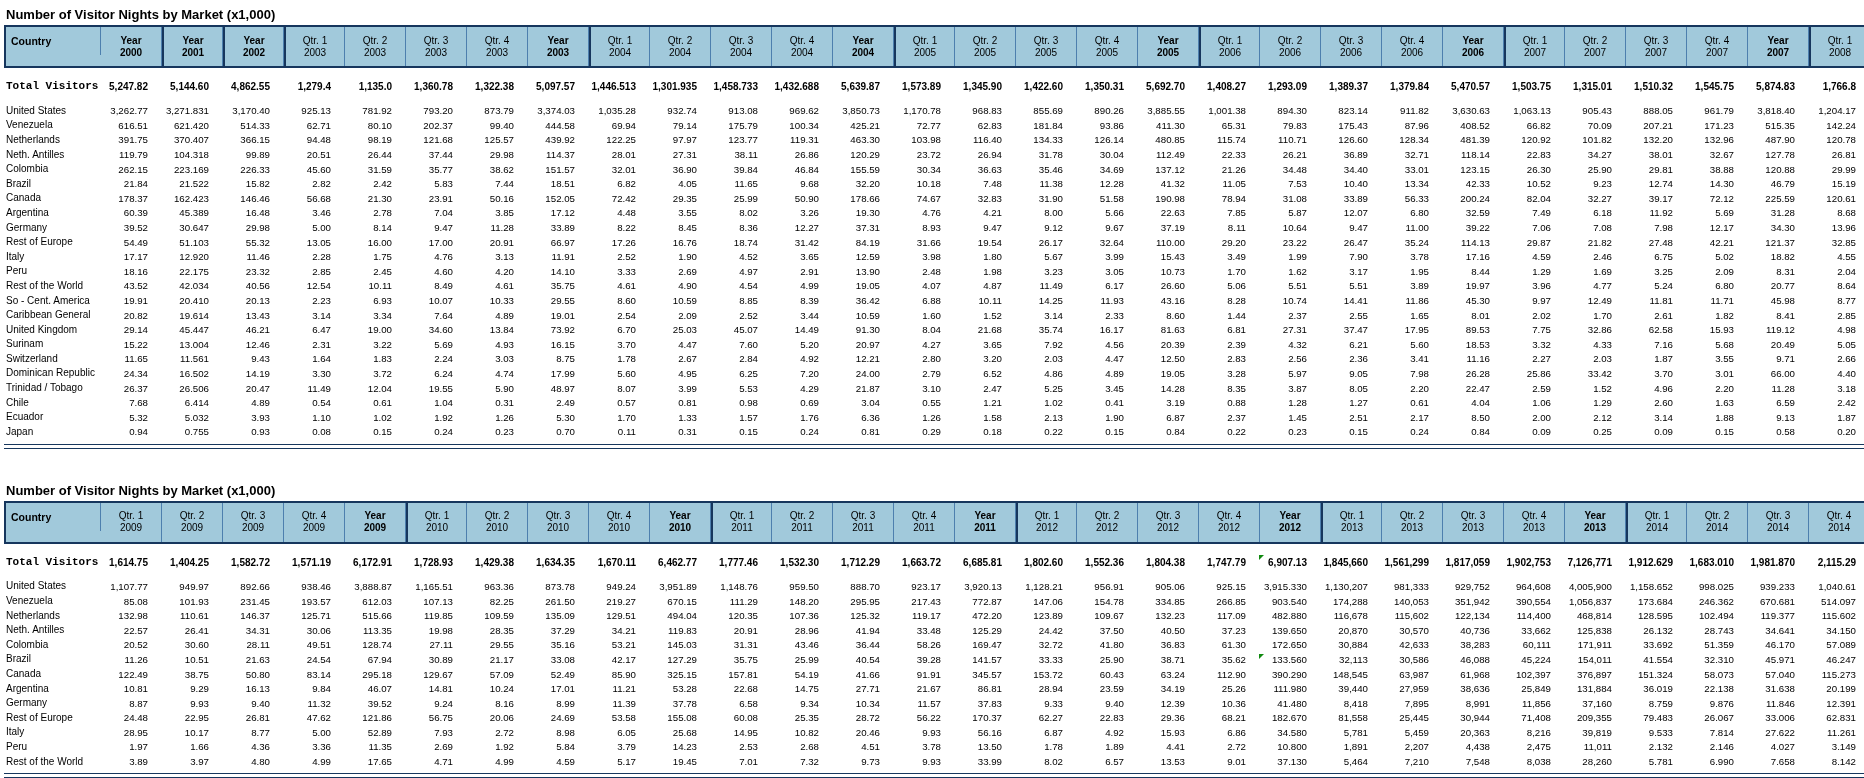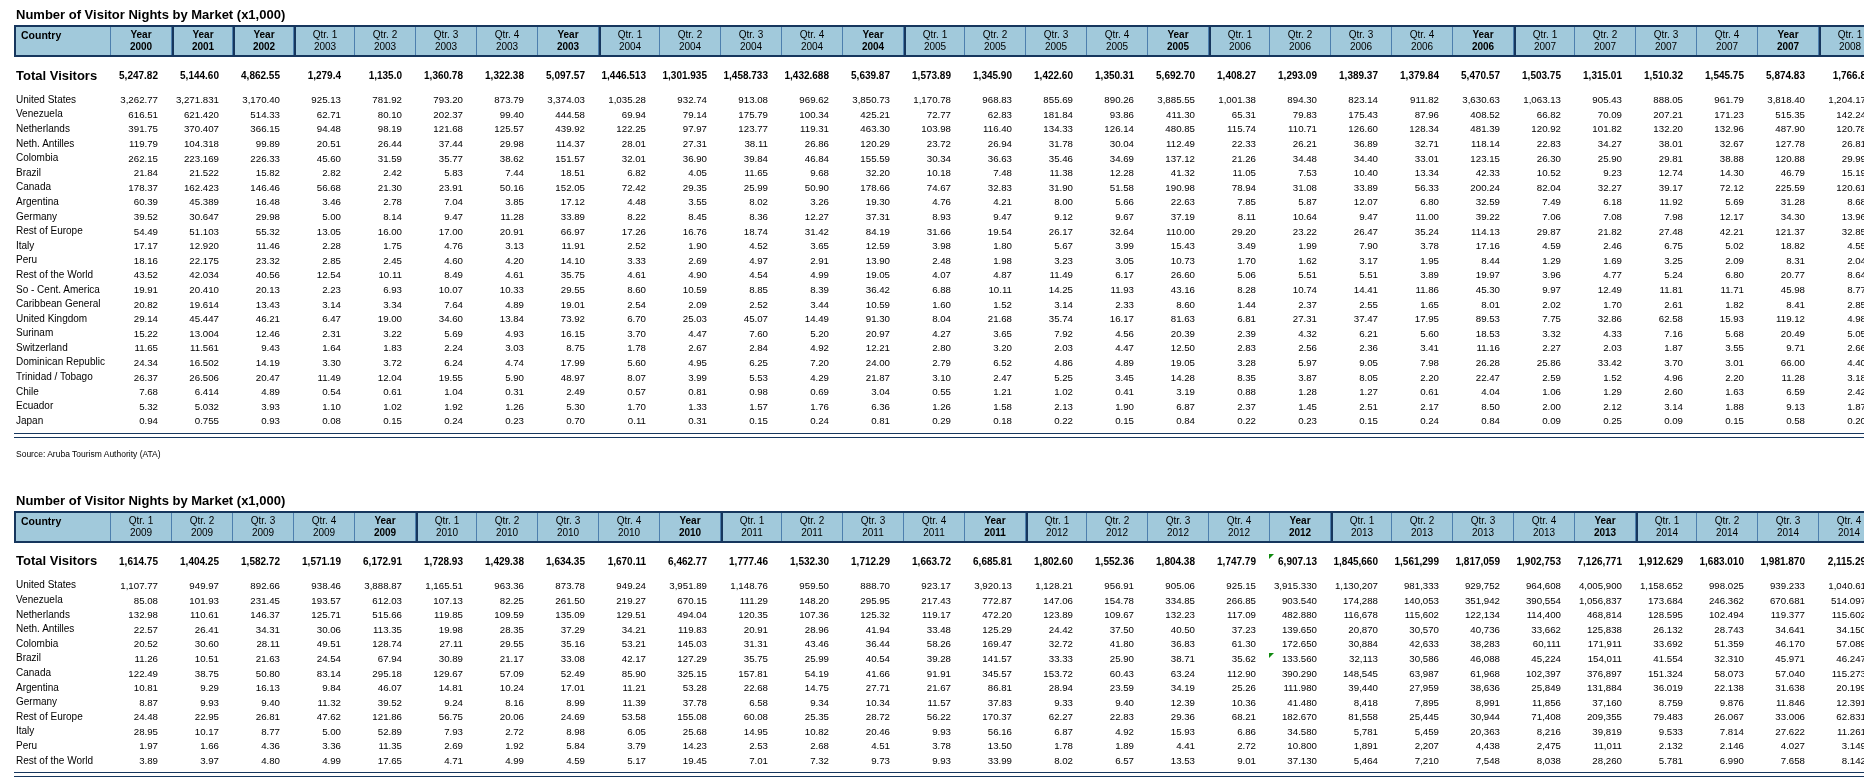--- a/index.html
+++ b/index.html
@@ -1,39 +1,39 @@
 <!DOCTYPE html>
 <html><head>
 <meta charset="utf-8">
 <style>
   html,body{margin:0;padding:0;}
   body{
     width:1864px;height:778px;overflow:hidden;background:#fff;
     font-family:"Liberation Sans", sans-serif;color:#000;
   }
-  .sheet{margin-left:14px;}
+  .sheet{margin-left:4px;}
   .tbl-title{font-weight:bold;font-size:13px;margin:7px 0 3px 2px;white-space:nowrap;}
   .hdr{display:grid;border:2px solid #16365D;width:1864px;box-sizing:border-box;}
   .hcell{
-    height:28px;box-sizing:border-box;border-right:1px solid #4D7FAE;
+    height:39px;box-sizing:border-box;border-right:1px solid #4D7FAE;
     display:flex;flex-direction:column;justify-content:center;align-items:center;
     font-size:10px;line-height:12px;text-align:center;
   }
   .hcell.thick{border-left:2px solid #16365D;}
   .hcell.bold{font-weight:bold;}
   .hcountry{
     height:28px;box-sizing:border-box;border-right:1px solid #4D7FAE;
     display:flex;align-items:flex-end;font-weight:bold;font-size:10.5px;
-    padding-left:5px;padding-bottom:14px;
+    padding-left:5px;padding-bottom:8px;
   }
   .row{display:grid;position:relative;height:14.6px;}
   .row.total{height:18px;margin-top:9px;font-weight:bold;}
   .rows{margin-top:8px;}
   .lbl{font-size:10px;white-space:nowrap;padding-left:2px;display:flex;align-items:center;}
-  .row.total .lbl{font-size:13px;}
+  .row.total .lbl{font-size:11px;font-family:Liberation Mono, monospace;}
   .cell{position:relative;height:100%;}
   .cell .v{
     position:absolute;right:12px;top:50%;transform:translateY(-50%);
     white-space:nowrap;font-size:9.7px;
   }
   .row.total .cell .v{font-size:10px;}
   .flag{
     position:absolute;left:1px;top:2px;width:0;height:0;
     border-top:5px solid #108A10;border-right:5px solid transparent;
   }
@@ -2325,21 +2325,20 @@
           </div>
           <div class="cell">
             <span class="v">0.58</span>
           </div>
           <div class="cell">
             <span class="v">0.20</span>
           </div>
         </div>
       </div>
       <div class="dline"></div>
-      <div class="src">Source: Aruba Tourism Authority (ATA)</div>
     </div>
     <div class="tbl">
       <div class="tbl-title">Number of Visitor Nights by Market (x1,000)</div>
       <div class="hdr" style="grid-template-columns: 95px repeat(29, 61px); background: rgb(161, 201, 219);">
         <div class="hcountry">Country</div>
         <div class="hcell">
           <span>Qtr. 1</span>
           <span>2009</span>
         </div>
         <div class="hcell">

